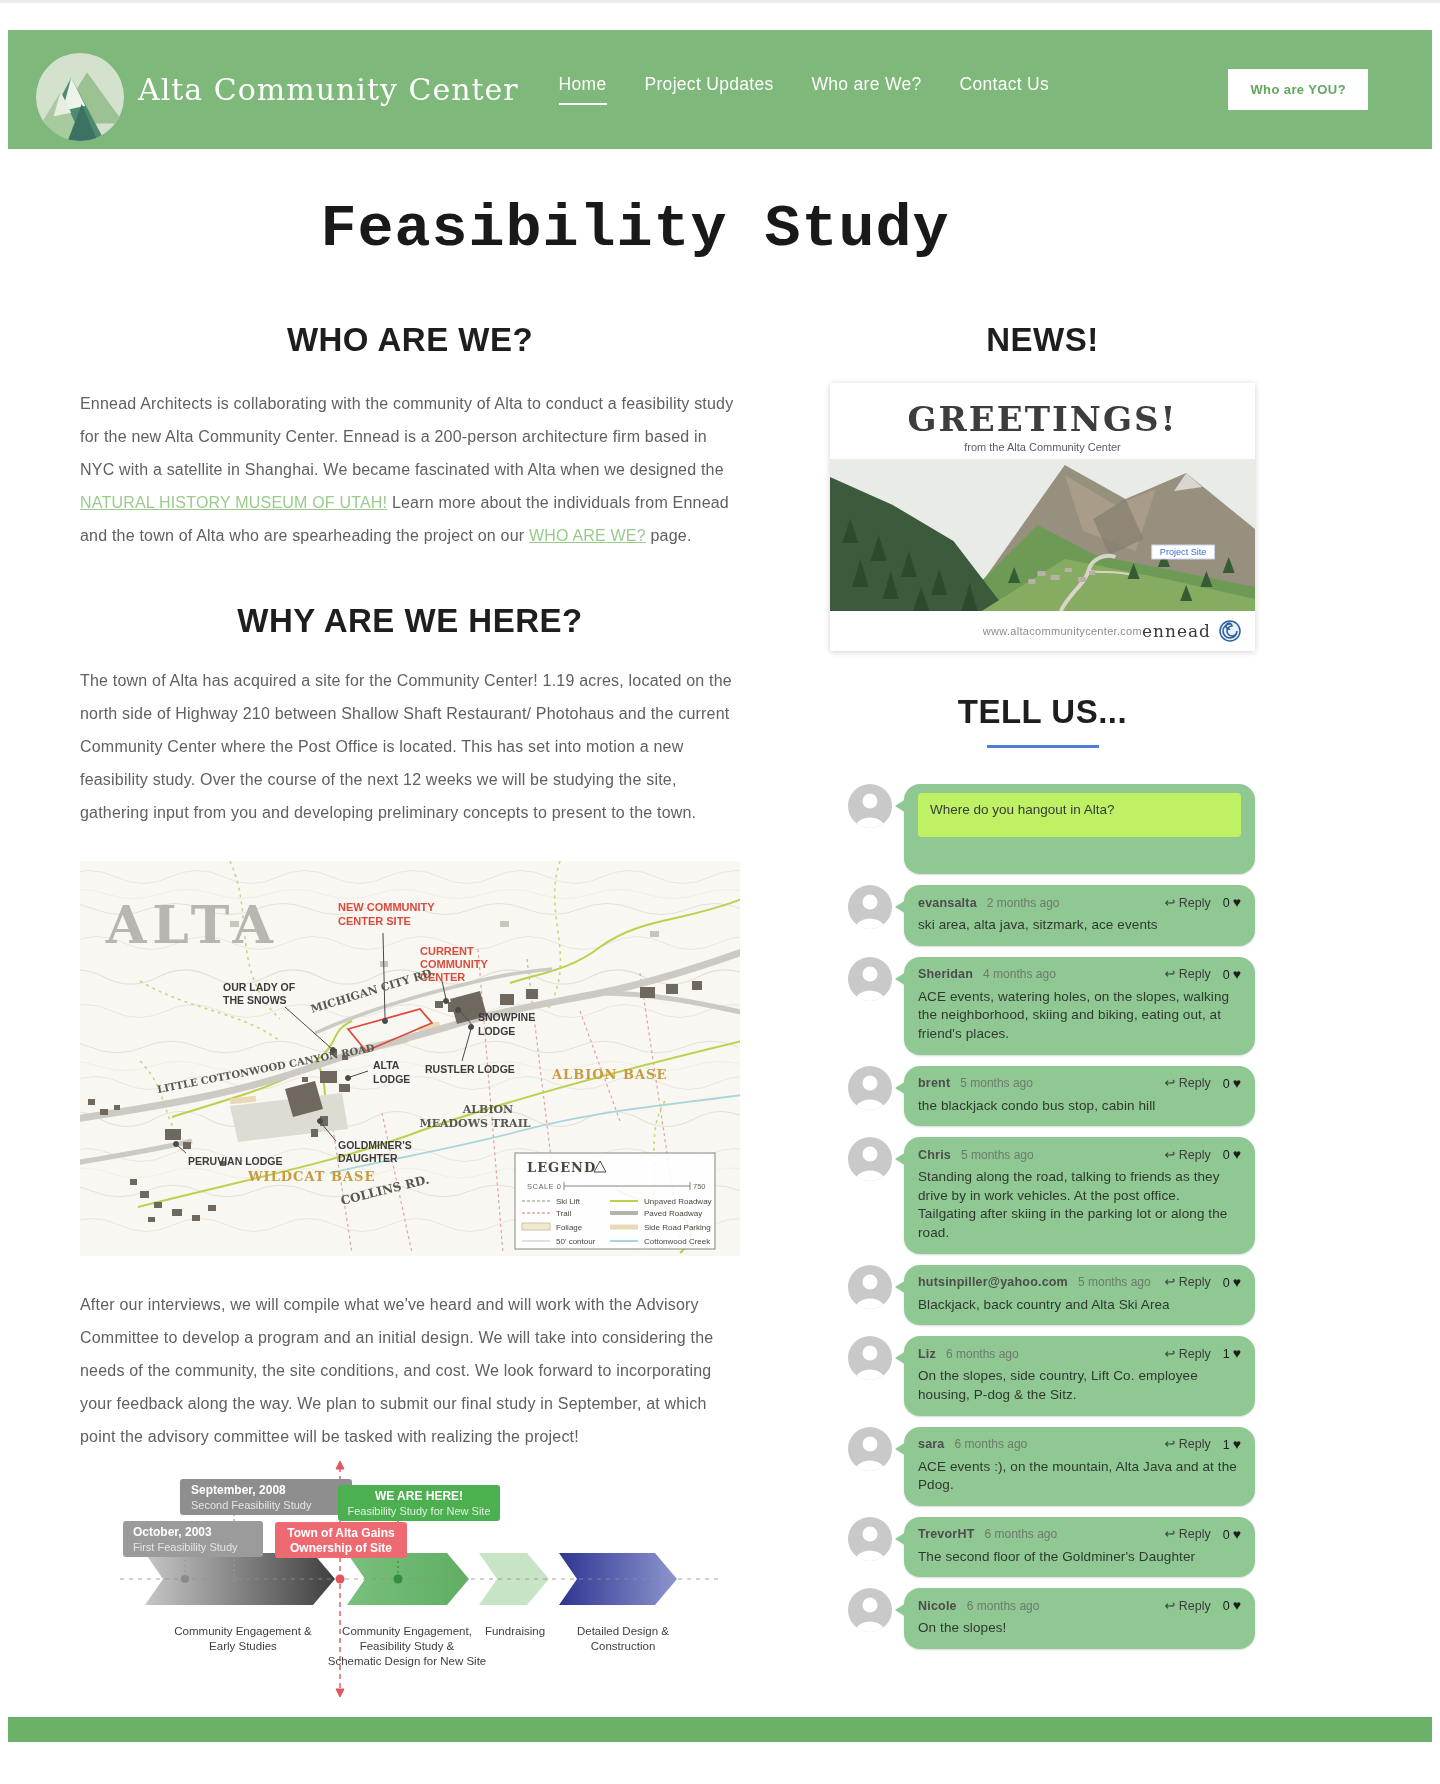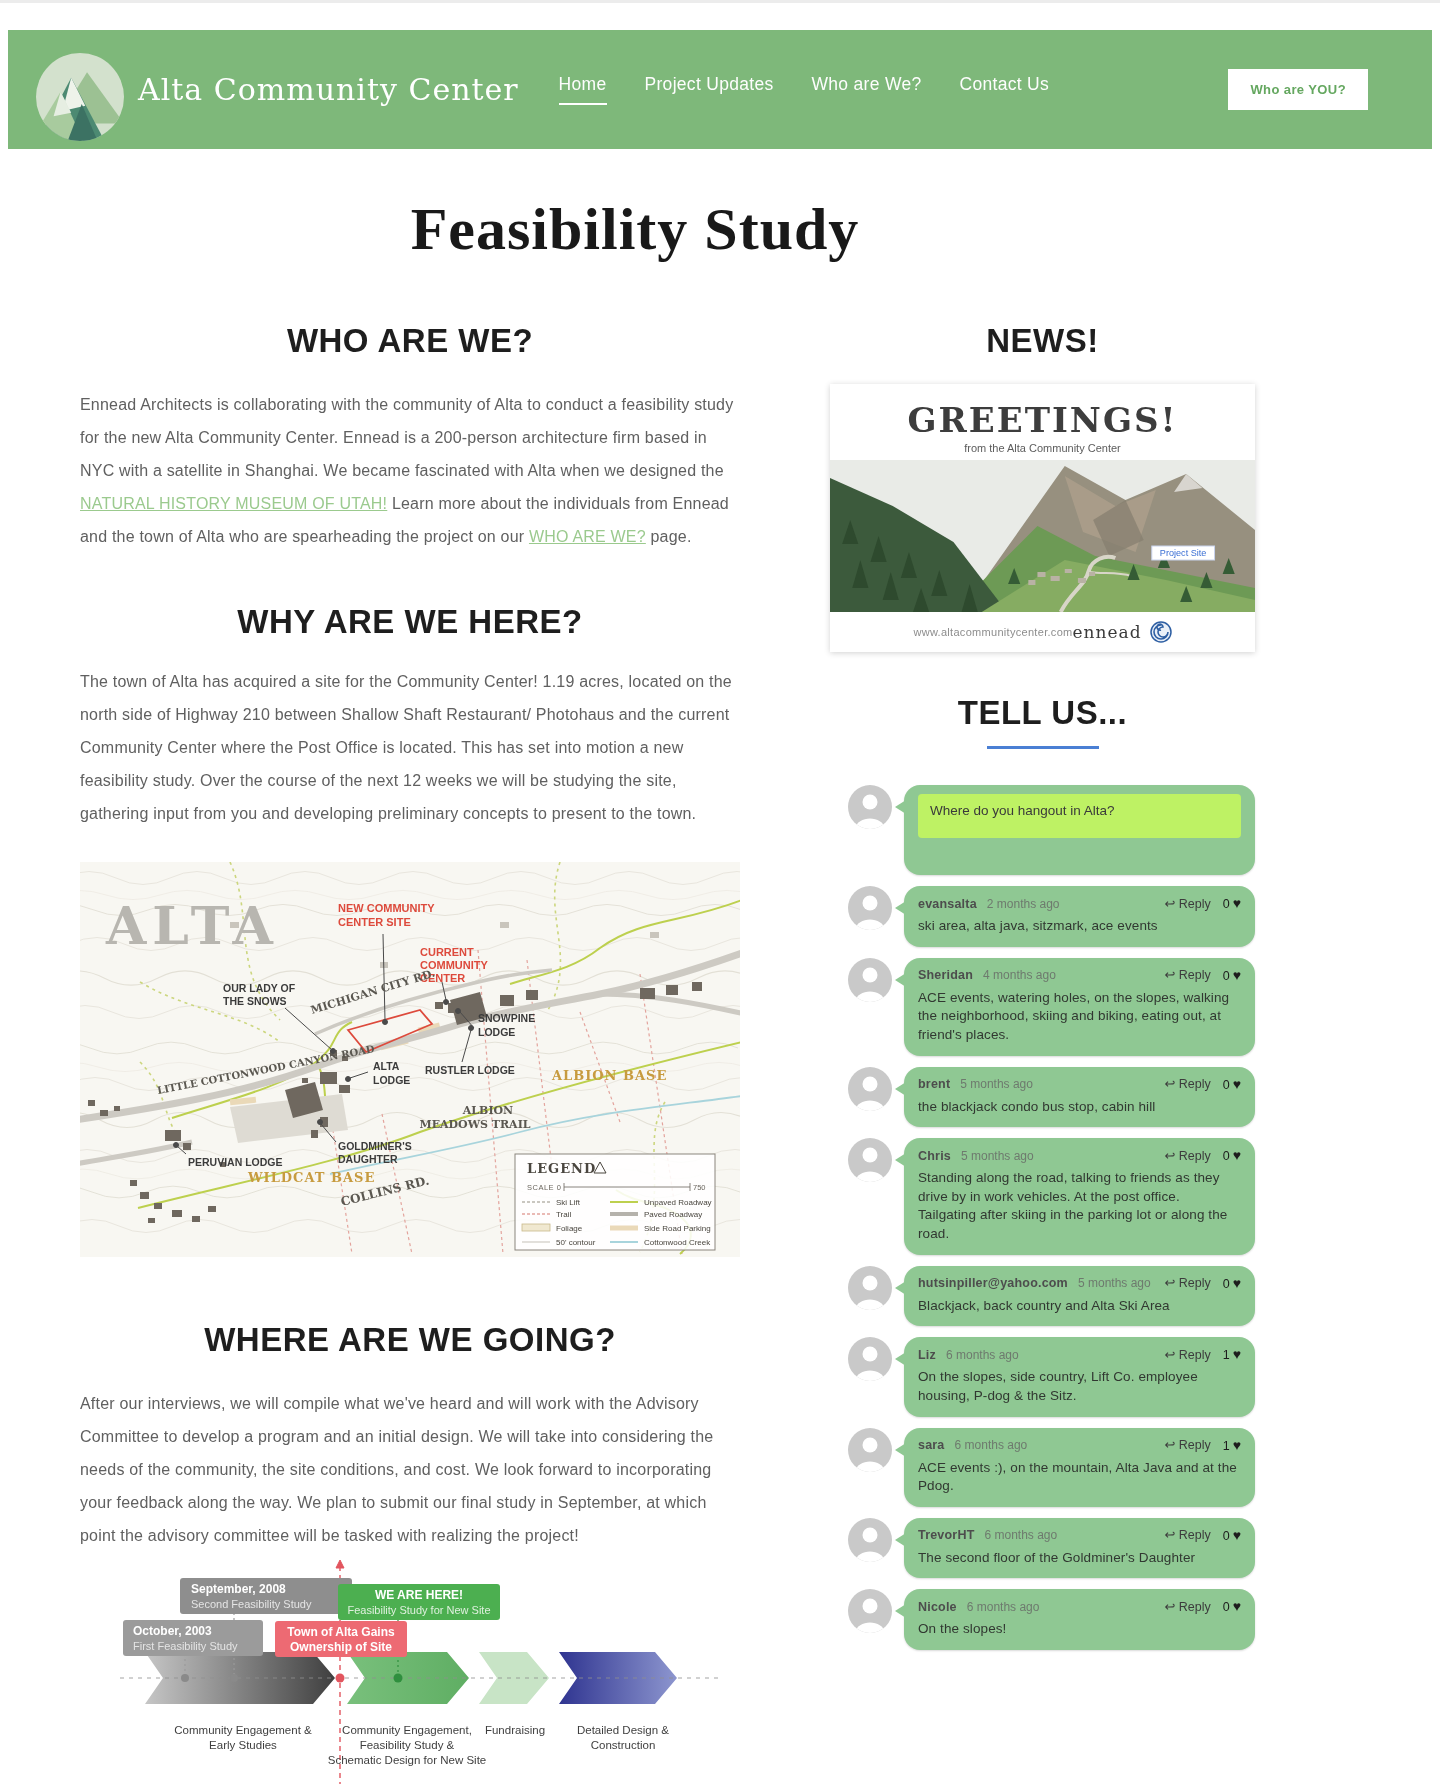--- a/index.html
+++ b/index.html
@@ -11,21 +11,21 @@
   .top-strip { height:27px; background:#fff; }
   .site-header { margin:0 8px; background:#7eb87a; height:119px; display:flex; align-items:center; padding:0 28px; }
   .logo-circle { width:88px; height:88px; flex:none; margin-top:14px; }
   .brand { font-family:"DejaVu Serif", serif; color:#fff; font-size:30px; letter-spacing:1px; margin-left:14px; margin-right:40px; white-space:nowrap; }
   .nav { display:flex; gap:38px; align-items:center; flex:1; }
   .nav a { color:#fdfdfd; text-decoration:none; font-size:17.5px; letter-spacing:0.3px; padding-bottom:8px; border-bottom:2px solid transparent; }
   .nav a.active { border-bottom-color:#ffffff; }
   .cta-btn { background:#ffffff; color:#64a75f; font-weight:bold; font-size:13px; border:none; padding:13px 22px; letter-spacing:0.4px; cursor:pointer; margin-right:36px; }
 
   
-  .page-title { font-family:Liberation Serif, serif; font-weight:bold; font-size:60px; color:#191919; text-align:center; width:1110px; margin:46px 0 0 80px; letter-spacing:1px; }
+  .page-title { font-family:Liberation Mono, monospace; font-weight:bold; font-size:60px; color:#191919; text-align:center; width:1110px; margin:46px 0 0 80px; letter-spacing:1px; }
 
   
   .main { display:flex; padding:58px 185px 0 80px; gap:90px; align-items:flex-start; }
   .col-left { width:660px; flex:none; }
   .col-right { width:425px; flex:none; }
 
   h2.sec { font-size:33px; font-weight:600; color:#1e1e1e; text-align:center; letter-spacing:0.5px; }
   .col-left p { font-size:16px; line-height:33px; color:#606060; letter-spacing:0.2px; margin-top:28px; }
   .col-left p a { color:#9bca8e; text-decoration:underline; }
   #why-title { margin-top:50px; }
@@ -34,21 +34,21 @@
 
   .map-wrap { margin-top:32px; }
   .timeline-wrap { margin-top:6px; }
 
   
   .news-card { margin-top:24px; background:#fff; box-shadow:0 1px 6px rgba(0,0,0,0.18); }
   .greet-head { text-align:center; padding:16px 10px 6px; }
   .greet-title { font-family:"DejaVu Serif", serif; font-weight:bold; font-size:34px; color:#3d3d3d; letter-spacing:2px; }
   .greet-sub { font-size:11px; color:#5c5c5c; margin-top:2px; }
   .card-photo { display:block; width:100%; height:152px; }
-  .card-footer { display:flex; justify-content:center; align-items:center; padding:9px 14px; }
+  .card-footer { display:flex; justify-content:flex-end; align-items:center; padding:9px 14px; }
   .card-url { font-size:11px; color:#8d8d8d; letter-spacing:0.3px; }
   .card-brand { display:flex; align-items:center; gap:8px; }
   .card-brand .brand-word { font-family:"DejaVu Serif", serif; font-size:17px; color:#3a3a3a; letter-spacing:1px; }
   .mail-caption { text-align:center; margin-top:18px; }
   .mail-caption .line1 { font-size:17px; color:#6e6e6e; letter-spacing:0.3px; }
   .mail-caption .line2 { font-size:12.5px; color:#9a9a9a; margin-top:4px; }
   #tellus-title { margin-top:42px; }
   .blue-rule { width:112px; height:3px; background:#4a7fd4; margin:14px auto 0; }
 
   
@@ -308,21 +308,20 @@
             <g font-size="8" fill="#4a463f">
               <text x="564" y="343">Unpaved Roadway</text>
               <text x="564" y="355">Paved Roadway</text>
               <text x="564" y="369">Side Road Parking</text>
               <text x="564" y="383">Cottonwood Creek</text>
             </g>
           </g>
         </svg>
       </div>
 
-      <h2 class="sec" id="where-title">WHERE ARE WE GOING?</h2>
       <p>After our interviews, we will compile what we've heard and will work with the Advisory Committee to develop a program and an initial design. We will take into considering the needs of the community, the site conditions, and cost. We look forward to incorporating your feedback along the way. We plan to submit our final study in September, at which point the advisory committee will be tasked with realizing the project!</p>
 
       <div class="timeline-wrap">
         <svg viewBox="0 0 645 240" width="645" height="240" style="margin-left:15px;">
           <defs>
             <linearGradient id="grayGrad" x1="0" y1="0" x2="1" y2="0">
               <stop offset="0" stop-color="#c6c6c6"></stop>
                 <stop offset="1" stop-color="#3f3f3f"></stop>
             </linearGradient>
             <linearGradient id="blueGrad" x1="0" y1="0" x2="1" y2="0">

